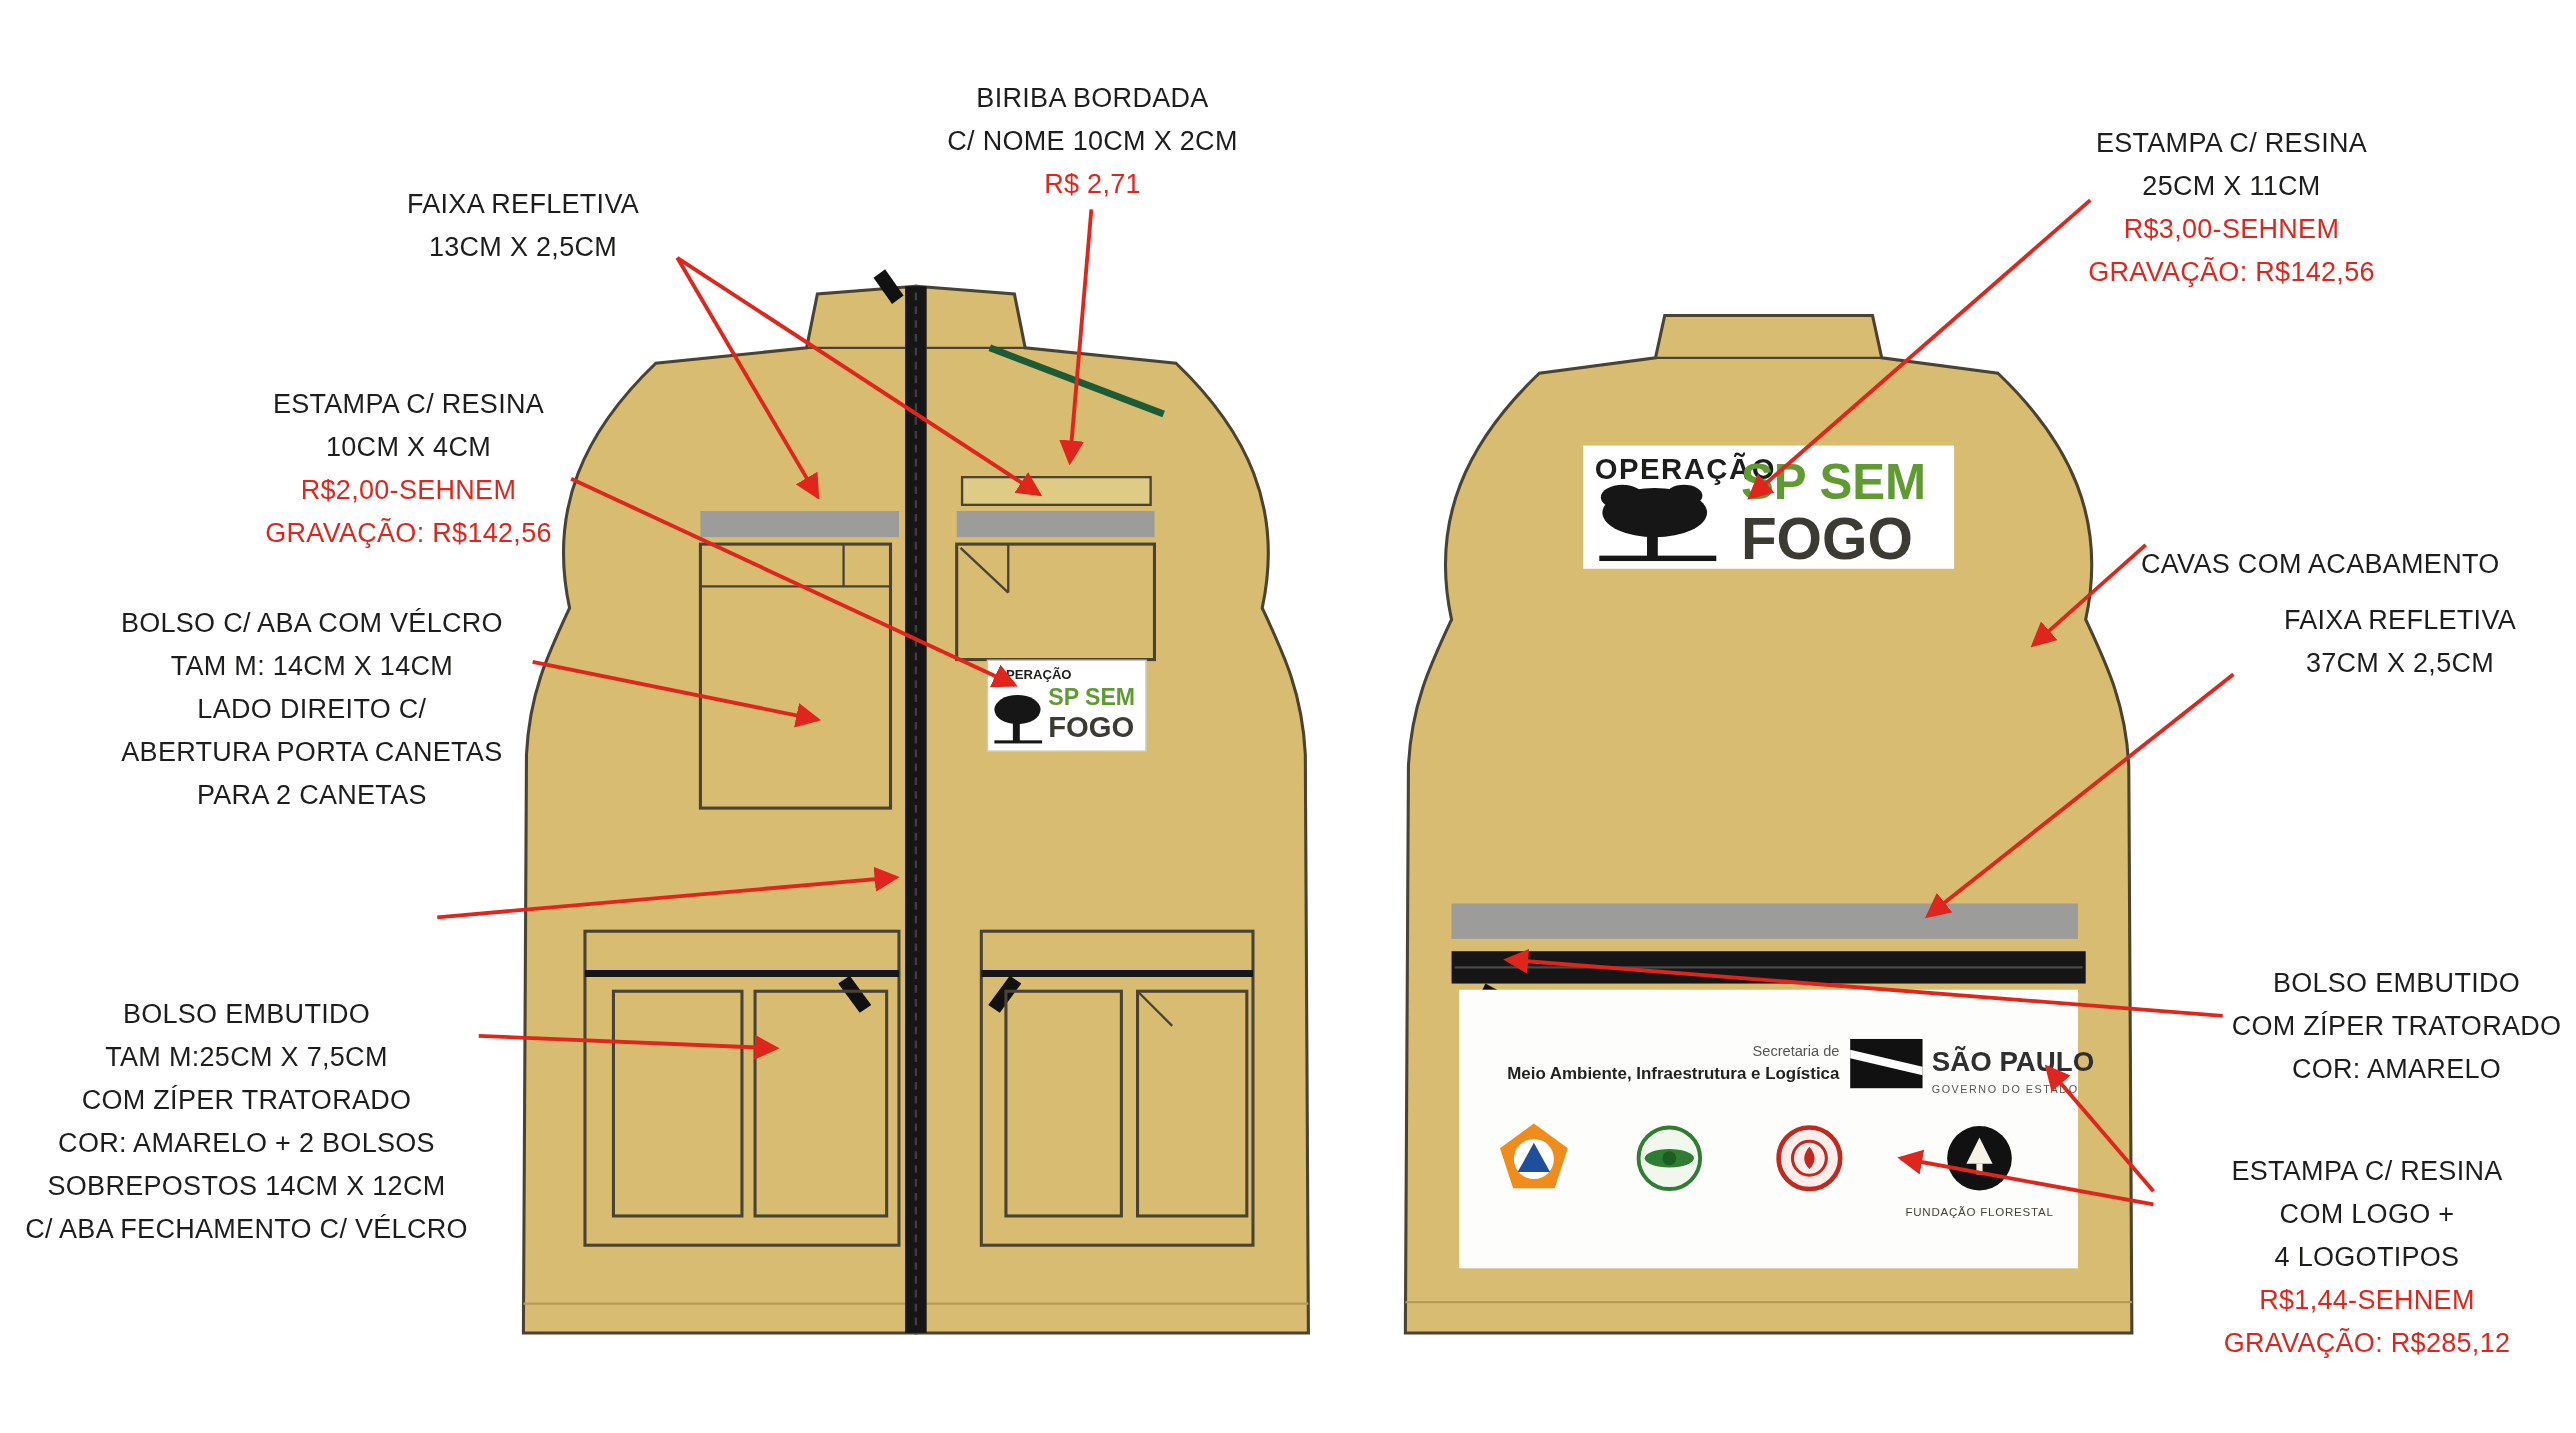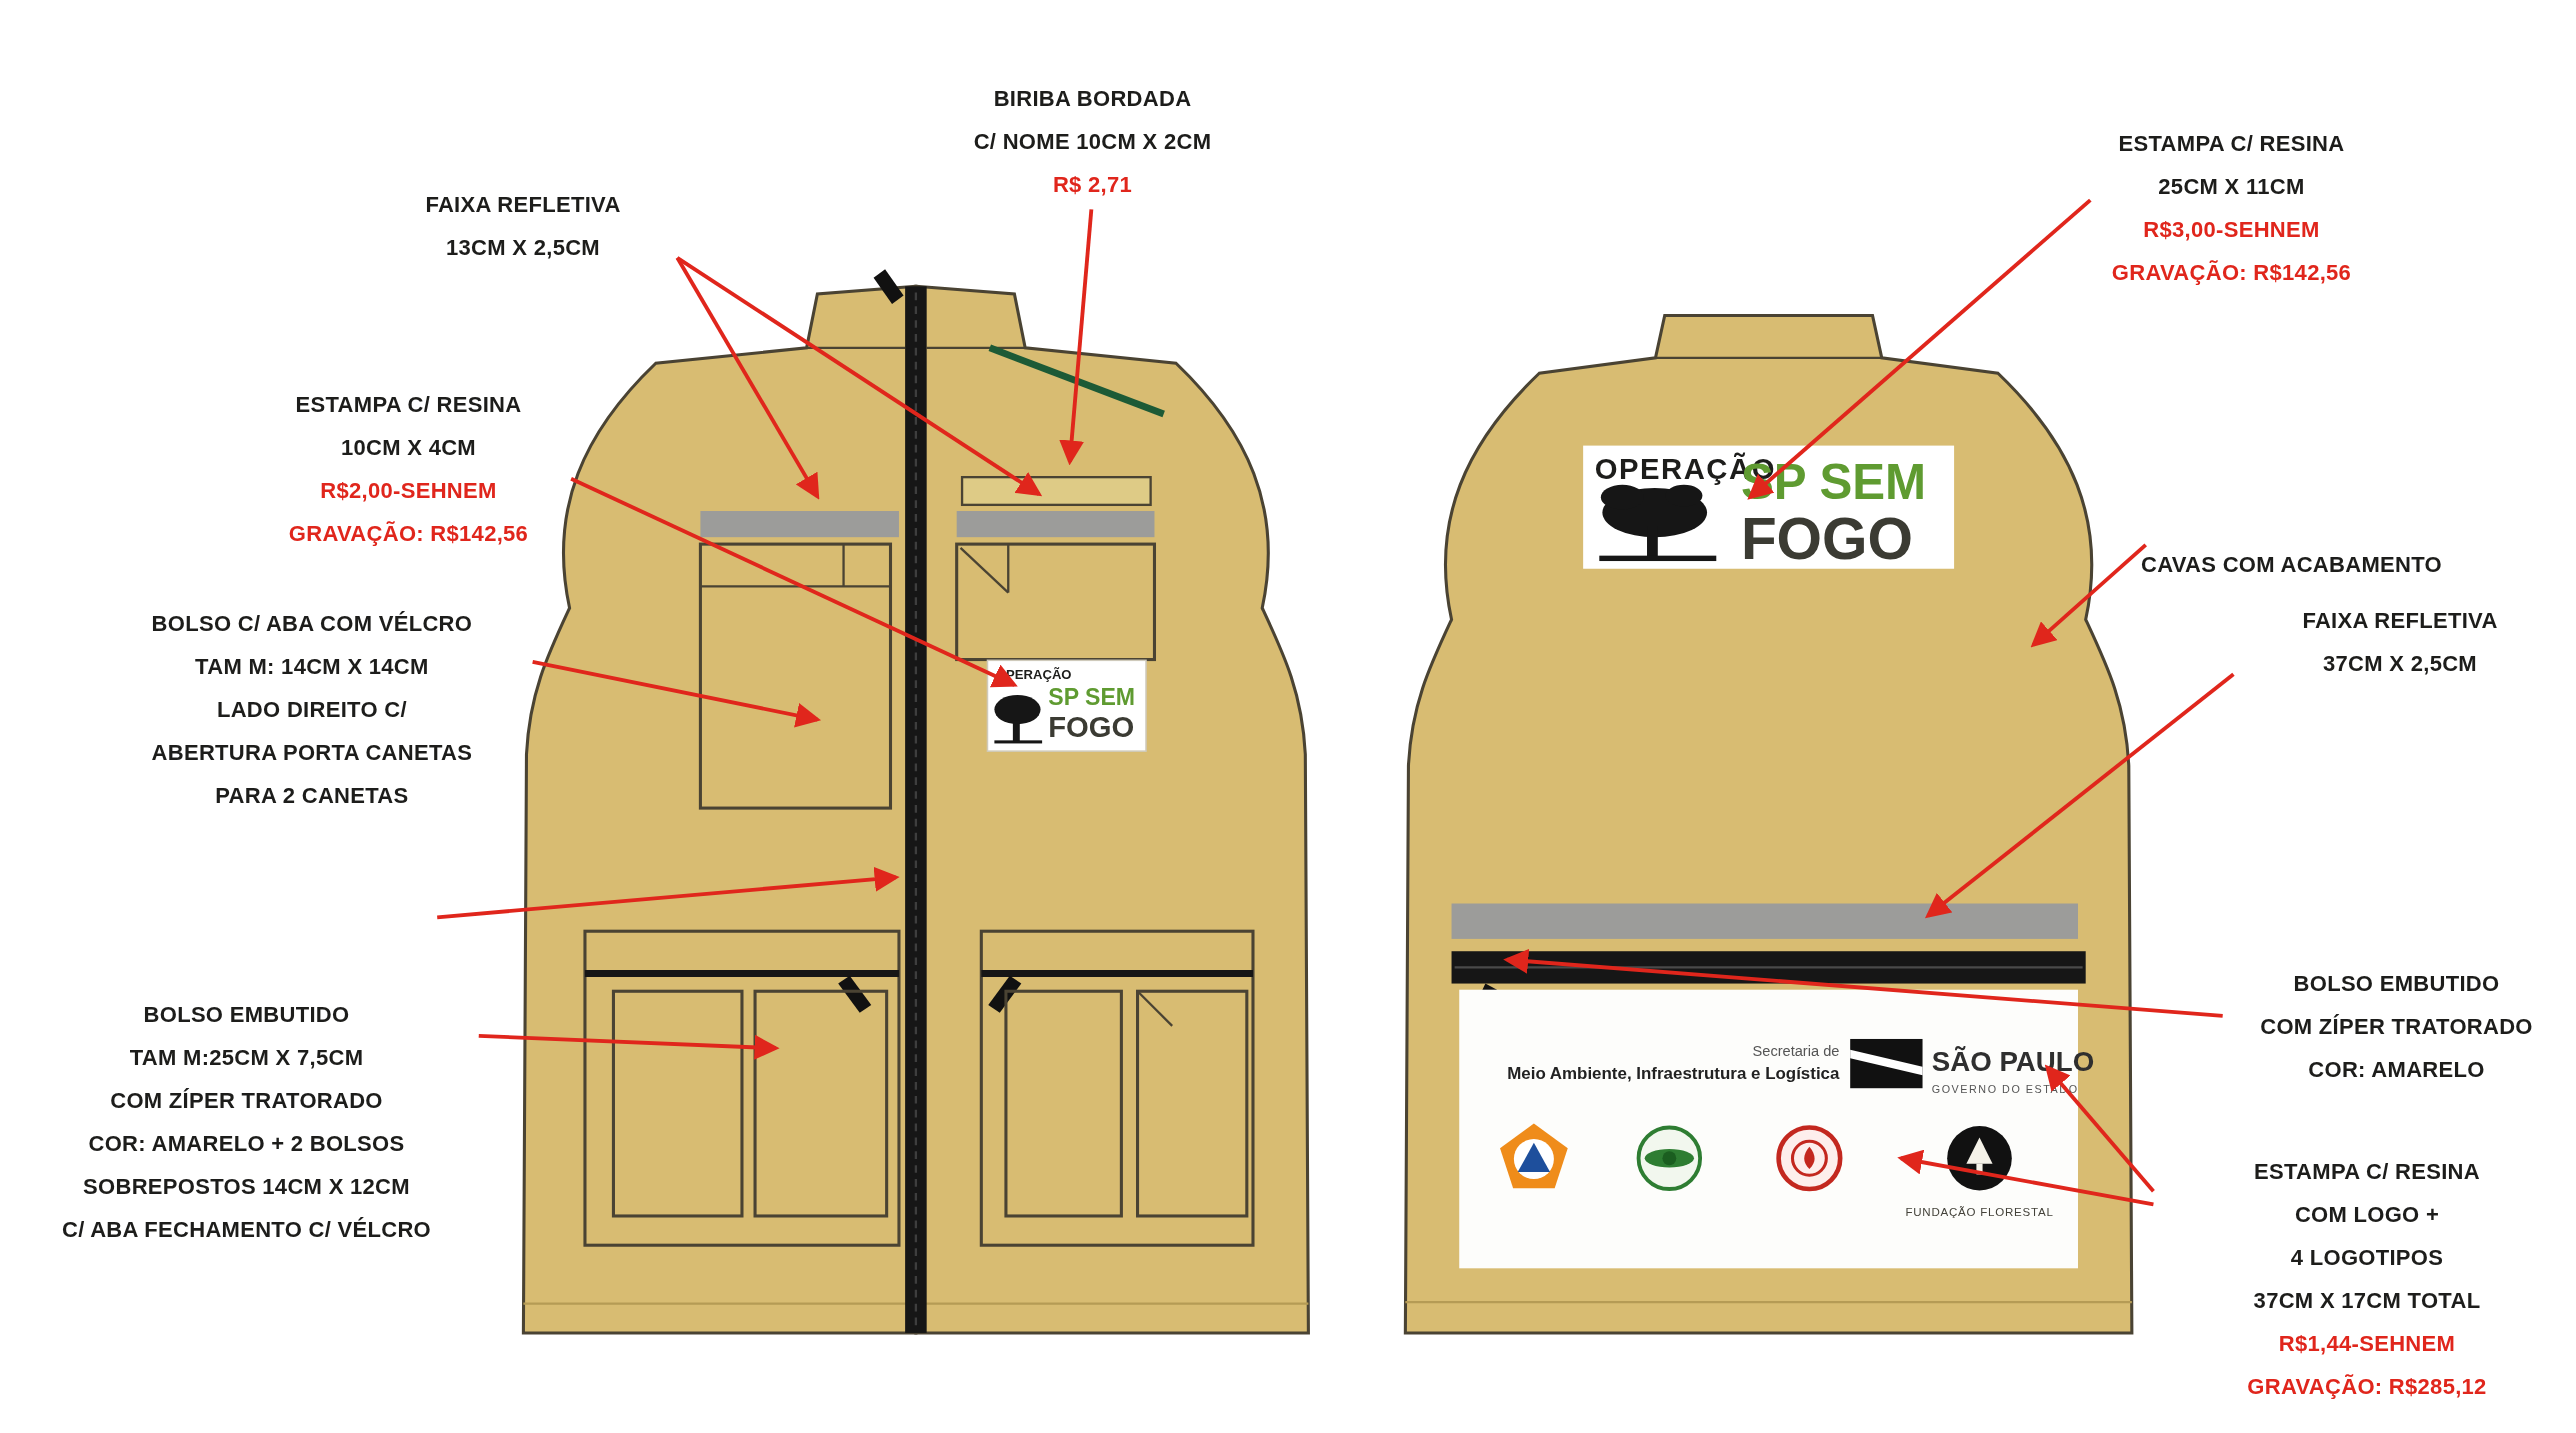--- a/index.html
+++ b/index.html
@@ -7,22 +7,22 @@
   body { font-family:"Liberation Sans", sans-serif; }
   .canvas {
     position:relative;
     width:2576px; height:1433px;
     background:#ffffff;
     overflow:hidden;
   }
   svg.scene { position:absolute; left:0; top:0; }
   .ann {
     position:absolute;
-    font-weight:bold;
-    font-size:22px;
+    font-weight:normal;
+    font-size:27px;
     line-height:43px;
     color:#1d1d1b;
     text-align:center;
     letter-spacing:0.3px;
     white-space:nowrap;
   }
   .ann.align-left { text-align:left; }
   .ann .red { color:#e0261c; }
   .arrows line { stroke:#e0261c; stroke-width:5; marker-end:url(#arrowhead); }
 </style>
@@ -233,19 +233,18 @@
   <div class="ann" style="left:2217px; top:962px; width:359px;">
     <div>BOLSO EMBUTIDO</div>
     <div>COM ZÍPER TRATORADO</div>
     <div>COR: AMARELO</div>
   </div>
 
   <div class="ann" style="left:2163px; top:1150px; width:408px;">
     <div>ESTAMPA C/ RESINA</div>
     <div>COM LOGO +</div>
     <div>4 LOGOTIPOS</div>
-    <div>37CM X 17CM TOTAL</div>
     <div class="red">R$1,44-SEHNEM</div>
     <div class="red">GRAVAÇÃO: R$285,12</div>
   </div>
 
 </div>
 
 
 </body></html>

